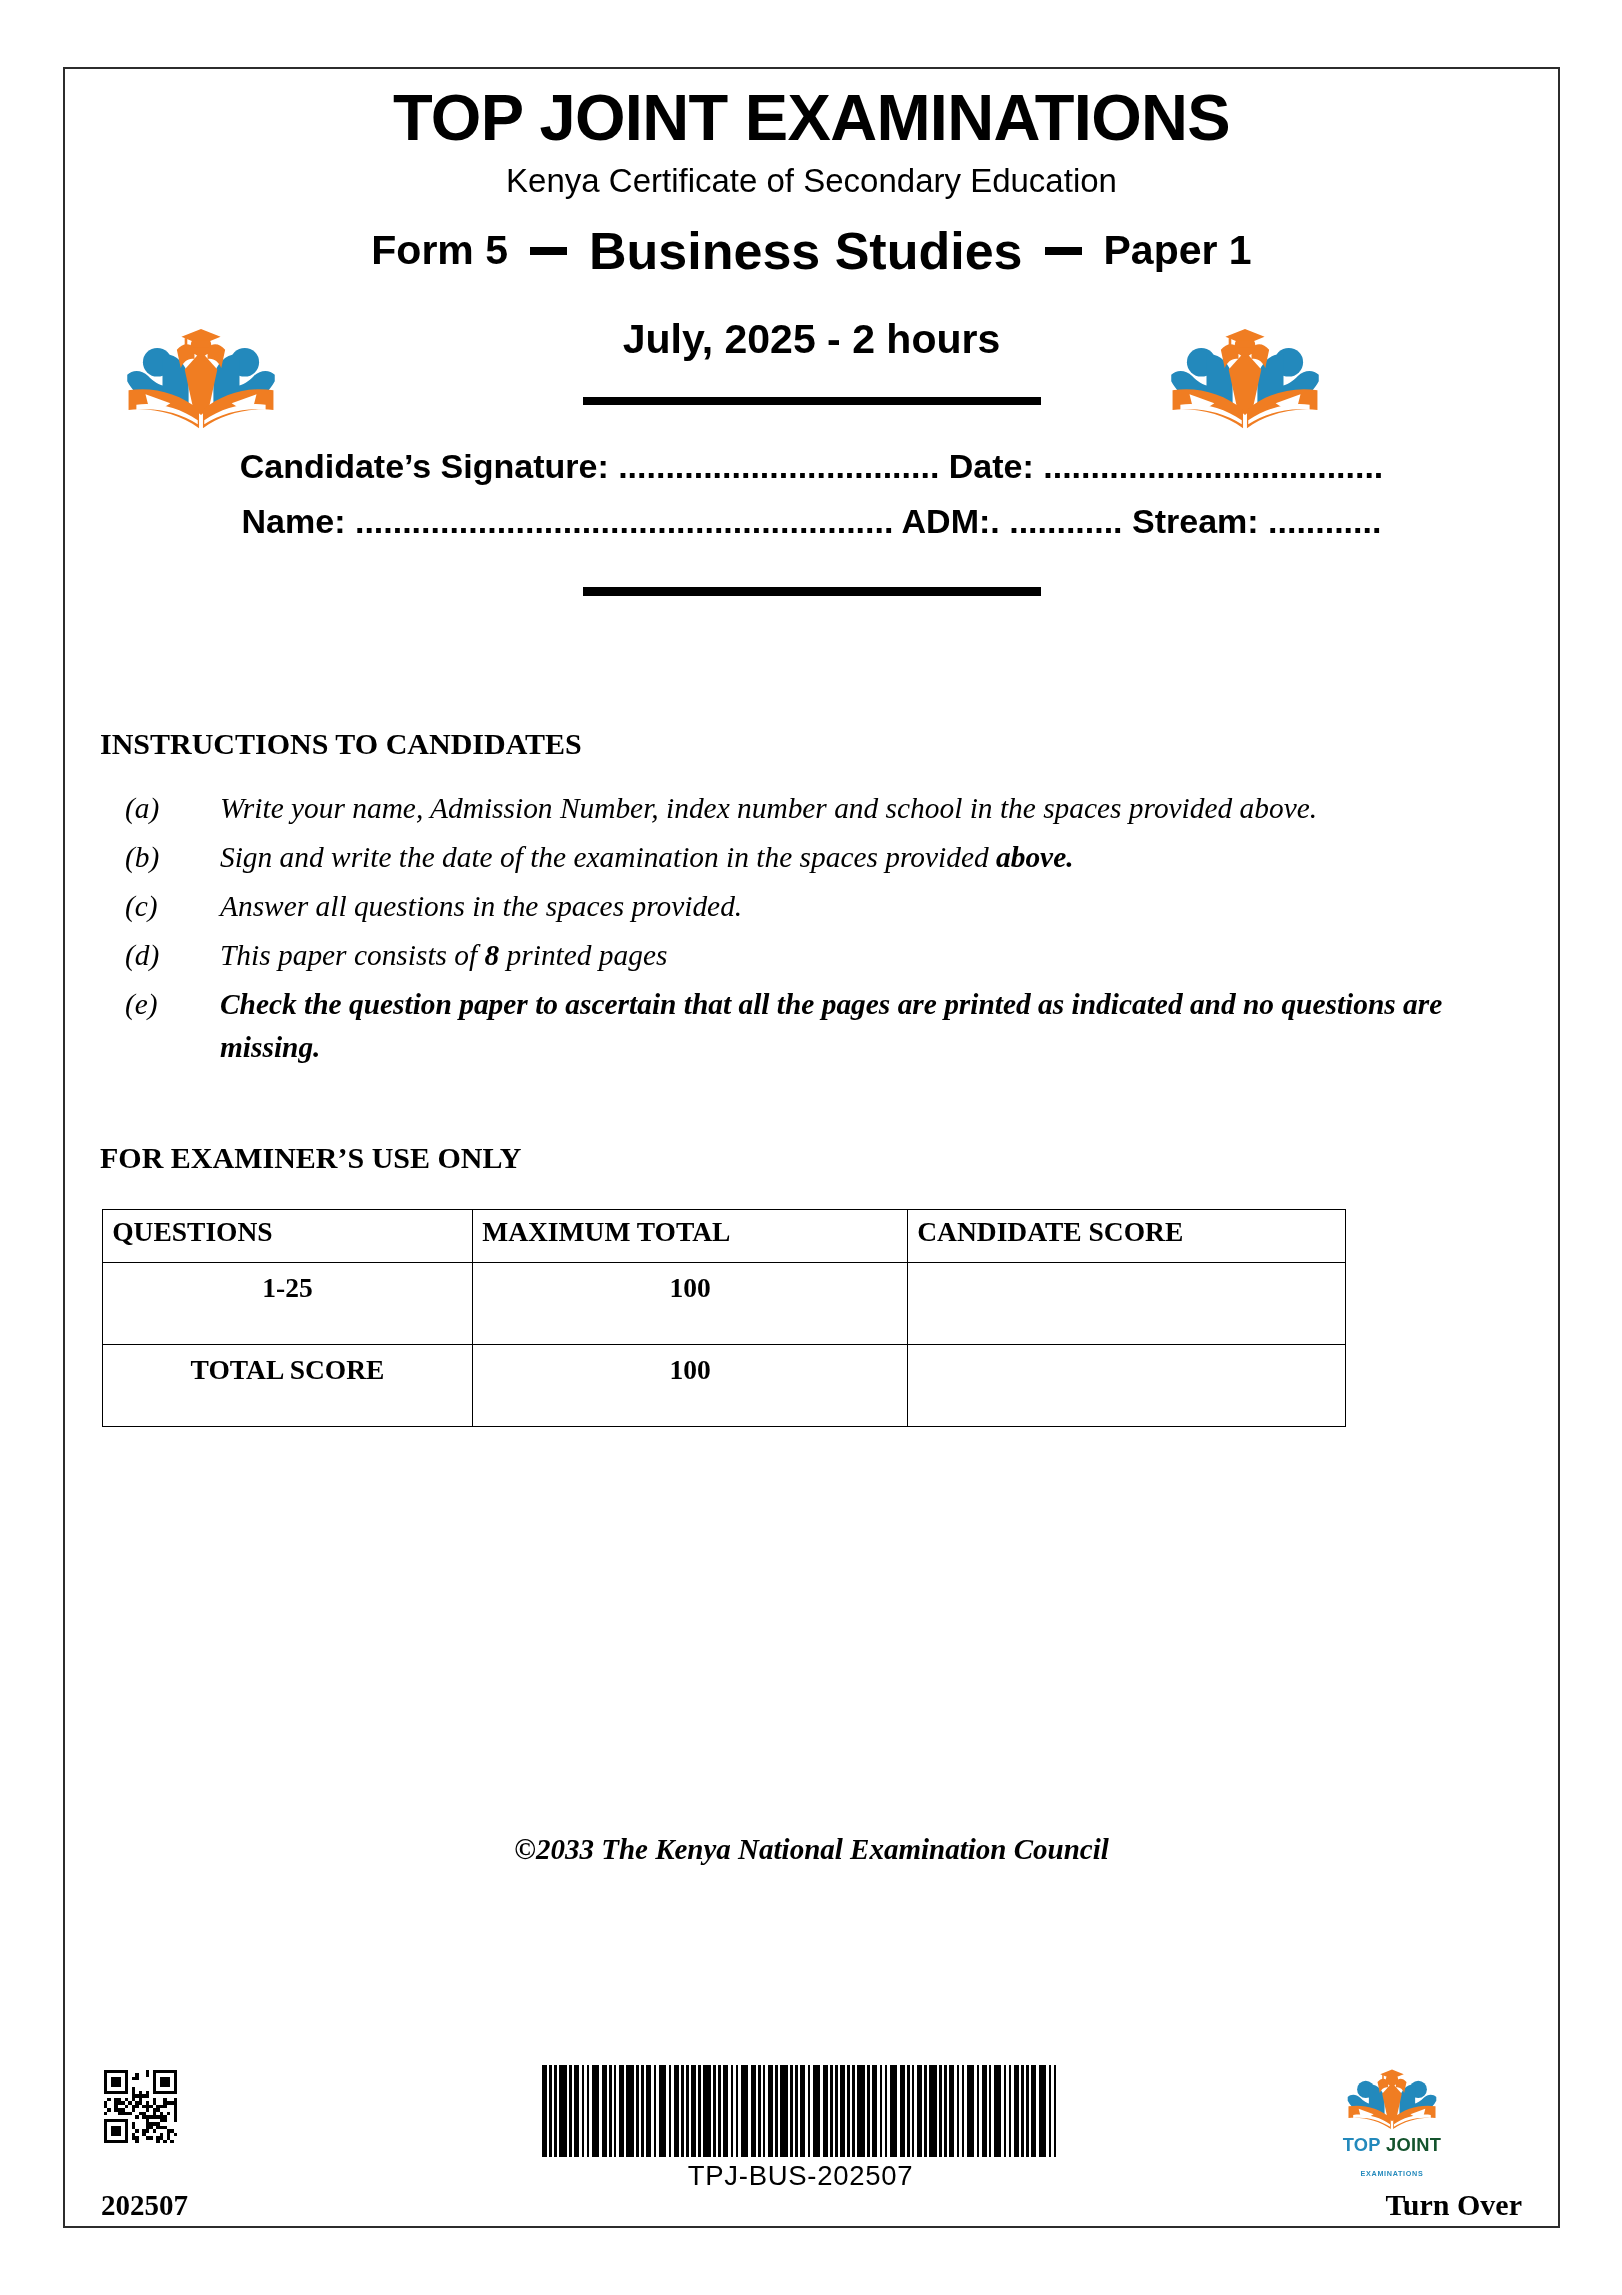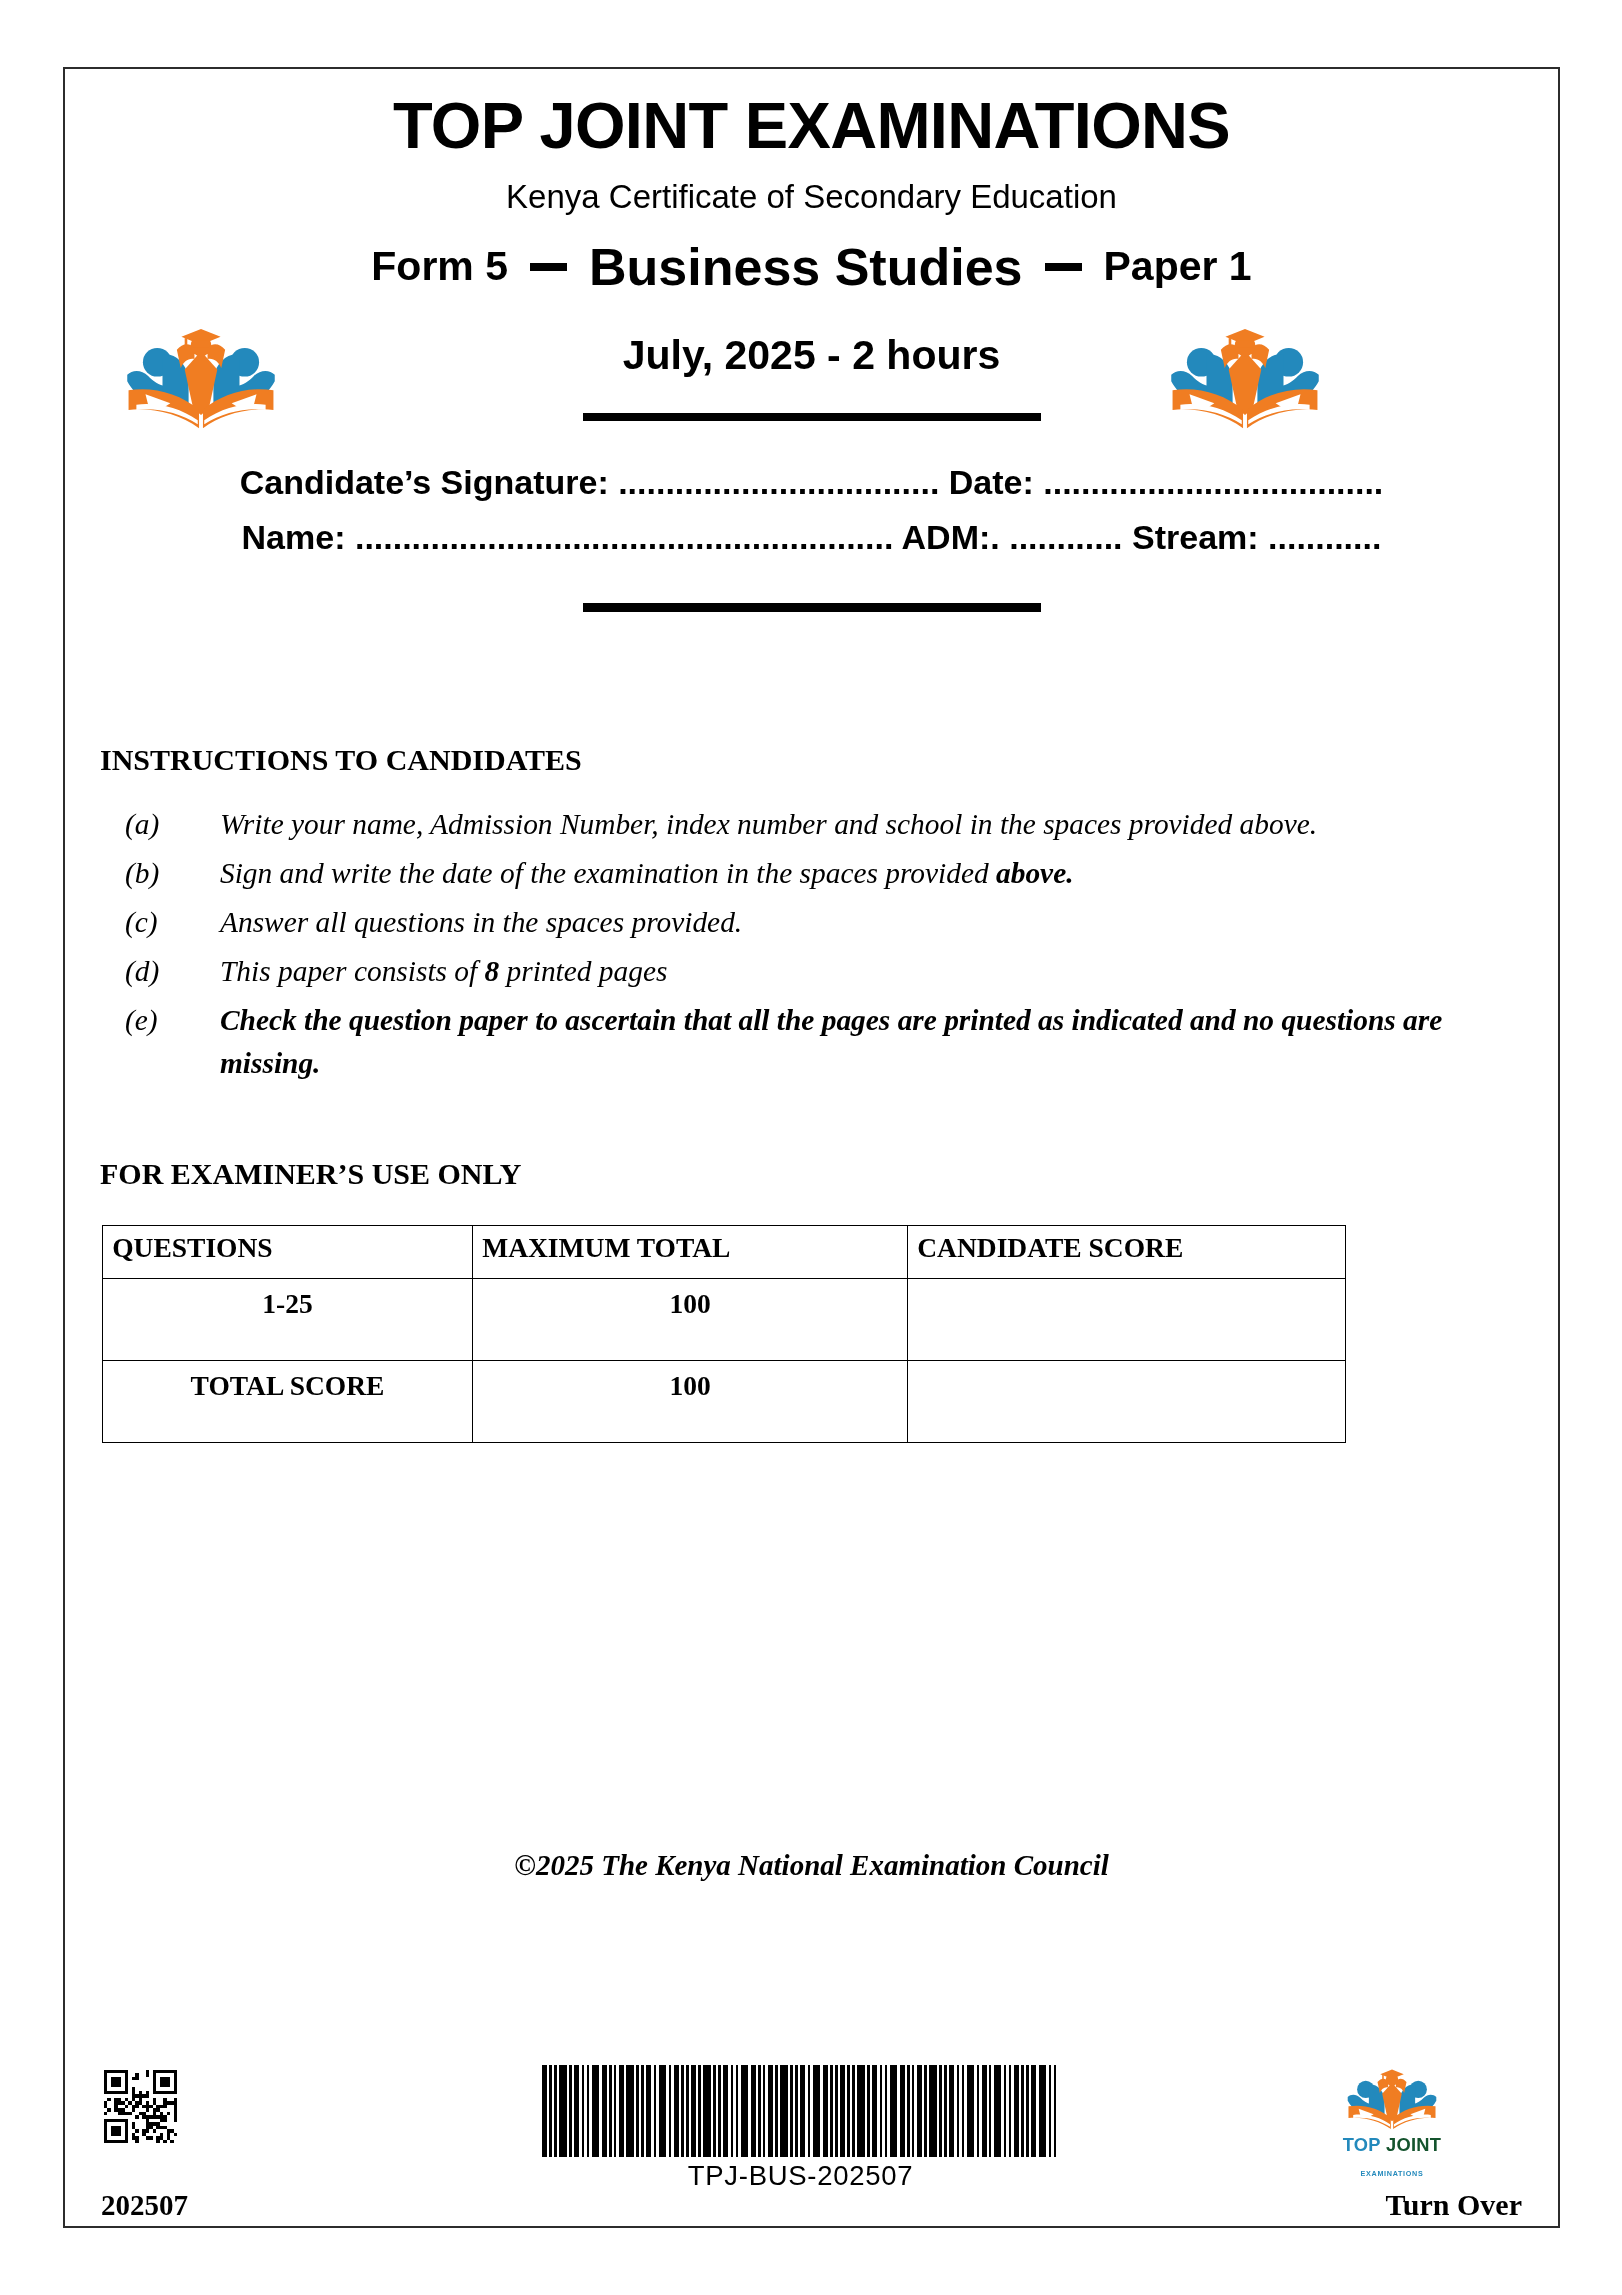--- a/index.html
+++ b/index.html
@@ -39,21 +39,21 @@
   .masthead {
     text-align: center;
     padding-top: 6.5px;
   }
   .exam-title {
     font-family: "Liberation Sans", sans-serif;
     font-weight: bold;
     font-size: 65px;
     letter-spacing: -0.7px;
     line-height: 1.05;
-    margin: 16px;
+    margin: 8px;
   }
   .exam-subtitle {
     font-family: "Liberation Sans", sans-serif;
     font-size: 33px;
     line-height: 1.3;
     margin: 7.9px 0 0 0;
   }
 
   
   .subject-band {
@@ -449,21 +449,21 @@
         <td></td>
       </tr>
       <tr>
         <td>TOTAL SCORE</td>
         <td>100</td>
         <td></td>
       </tr>
     </tbody>
   </table>
 
-  <div class="copyright">©2025 The Kenya National Examination Council</div>
+  <div class="copyright">©2033 The Kenya National Examination Council</div>
 
   <div class="footer-area">
 
     <div class="qr-wrap">
       <div class="qr" id="qr-grid">
           <i></i>
           <i></i>
           <i></i>
           <i></i>
           <i></i>

